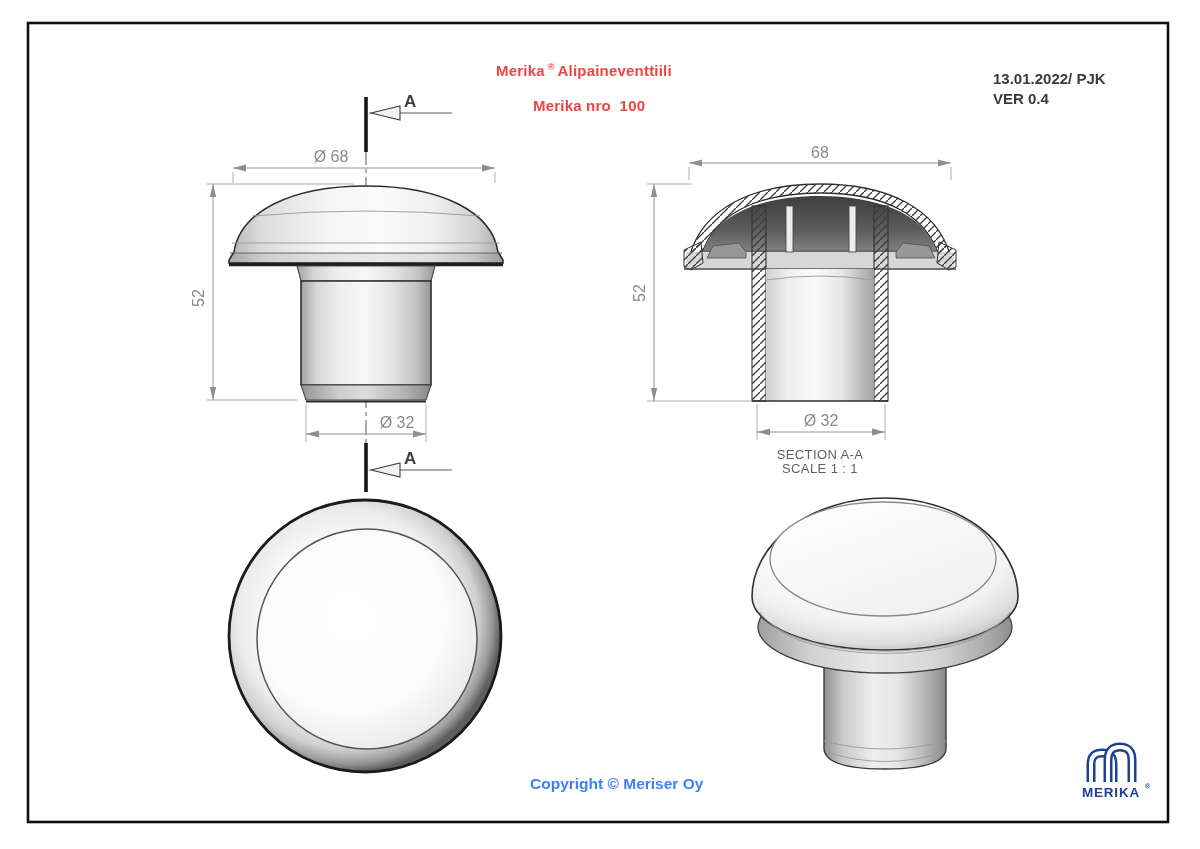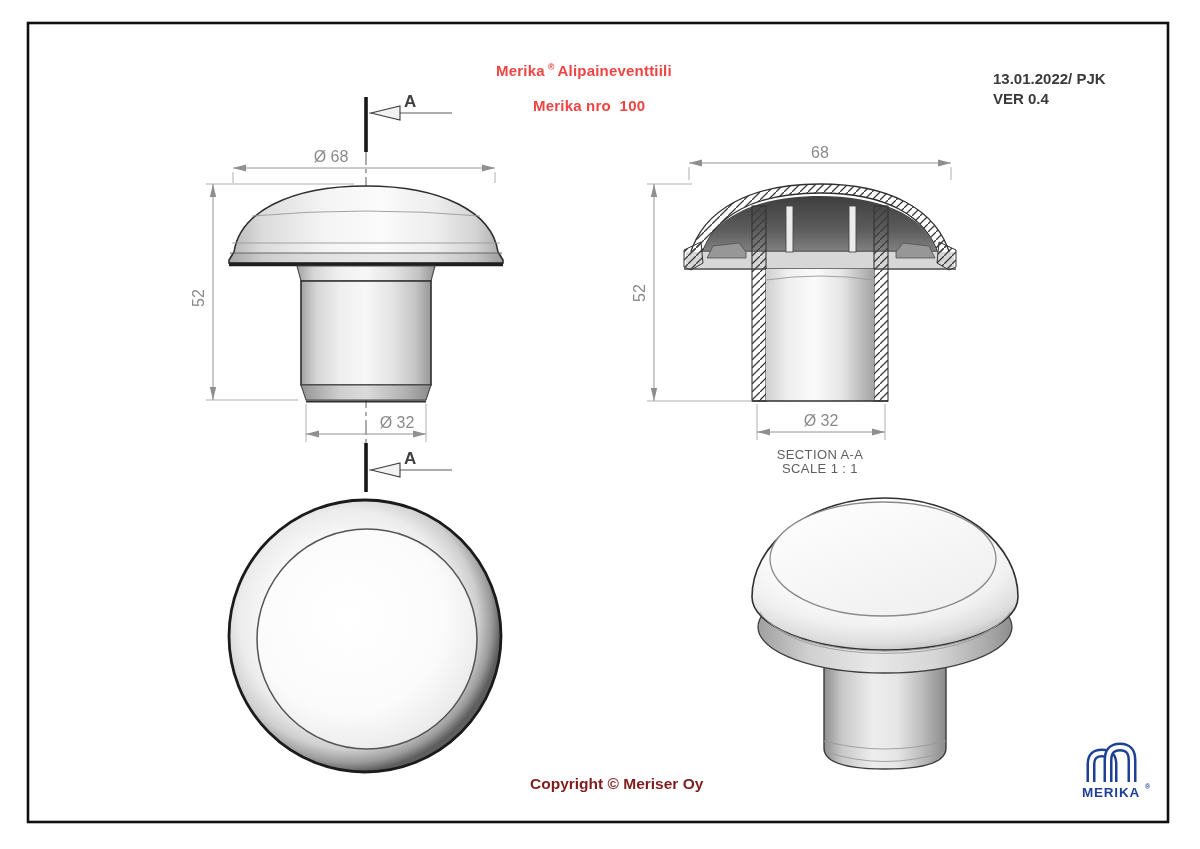--- a/index.html
+++ b/index.html
@@ -5,21 +5,21 @@
   html,body{margin:0;padding:0;background:#e9e9e9;}
   .page{
     position:relative;width:1200px;height:849px;background:#ffffff;
     font-family:"Liberation Sans", sans-serif;overflow:hidden;
   }
   .drawing{position:absolute;left:0;top:0;width:1200px;height:849px;}
   .abs{position:absolute;}
   .title-line{color:#ef4444;font-size:15px;font-weight:600;letter-spacing:.2px;white-space:pre;}
   .title-line sup{font-size:9px;margin:0 3px;}
   .meta-line{color:#3a3a3a;font-size:15px;font-weight:600;}
-  .copyright{color:#7f1d1d;font-size:15.5px;font-weight:600;}
+  .copyright{color:#3b82f6;font-size:15.5px;font-weight:600;}
   
   .outline{stroke:#2e2e2e;stroke-width:1.6;}
   .outline-thin{stroke:#474747;stroke-width:1.1;}
   .faint{stroke:#9a9a9a;stroke-width:.9;fill:none;}
   .medium{stroke:#6a6a6a;stroke-width:1;}
   .underside{stroke:#1f1f1f;stroke-width:3.5;}
   .underside2{stroke:#2e2e2e;stroke-width:2;}
   .centerline{stroke:#5a5a5a;stroke-width:1;stroke-dasharray:15 4 4 4;}
   .cutline{stroke:#161616;stroke-width:3.6;}
   .thinline{stroke:#5a5a5a;stroke-width:1.1;}

